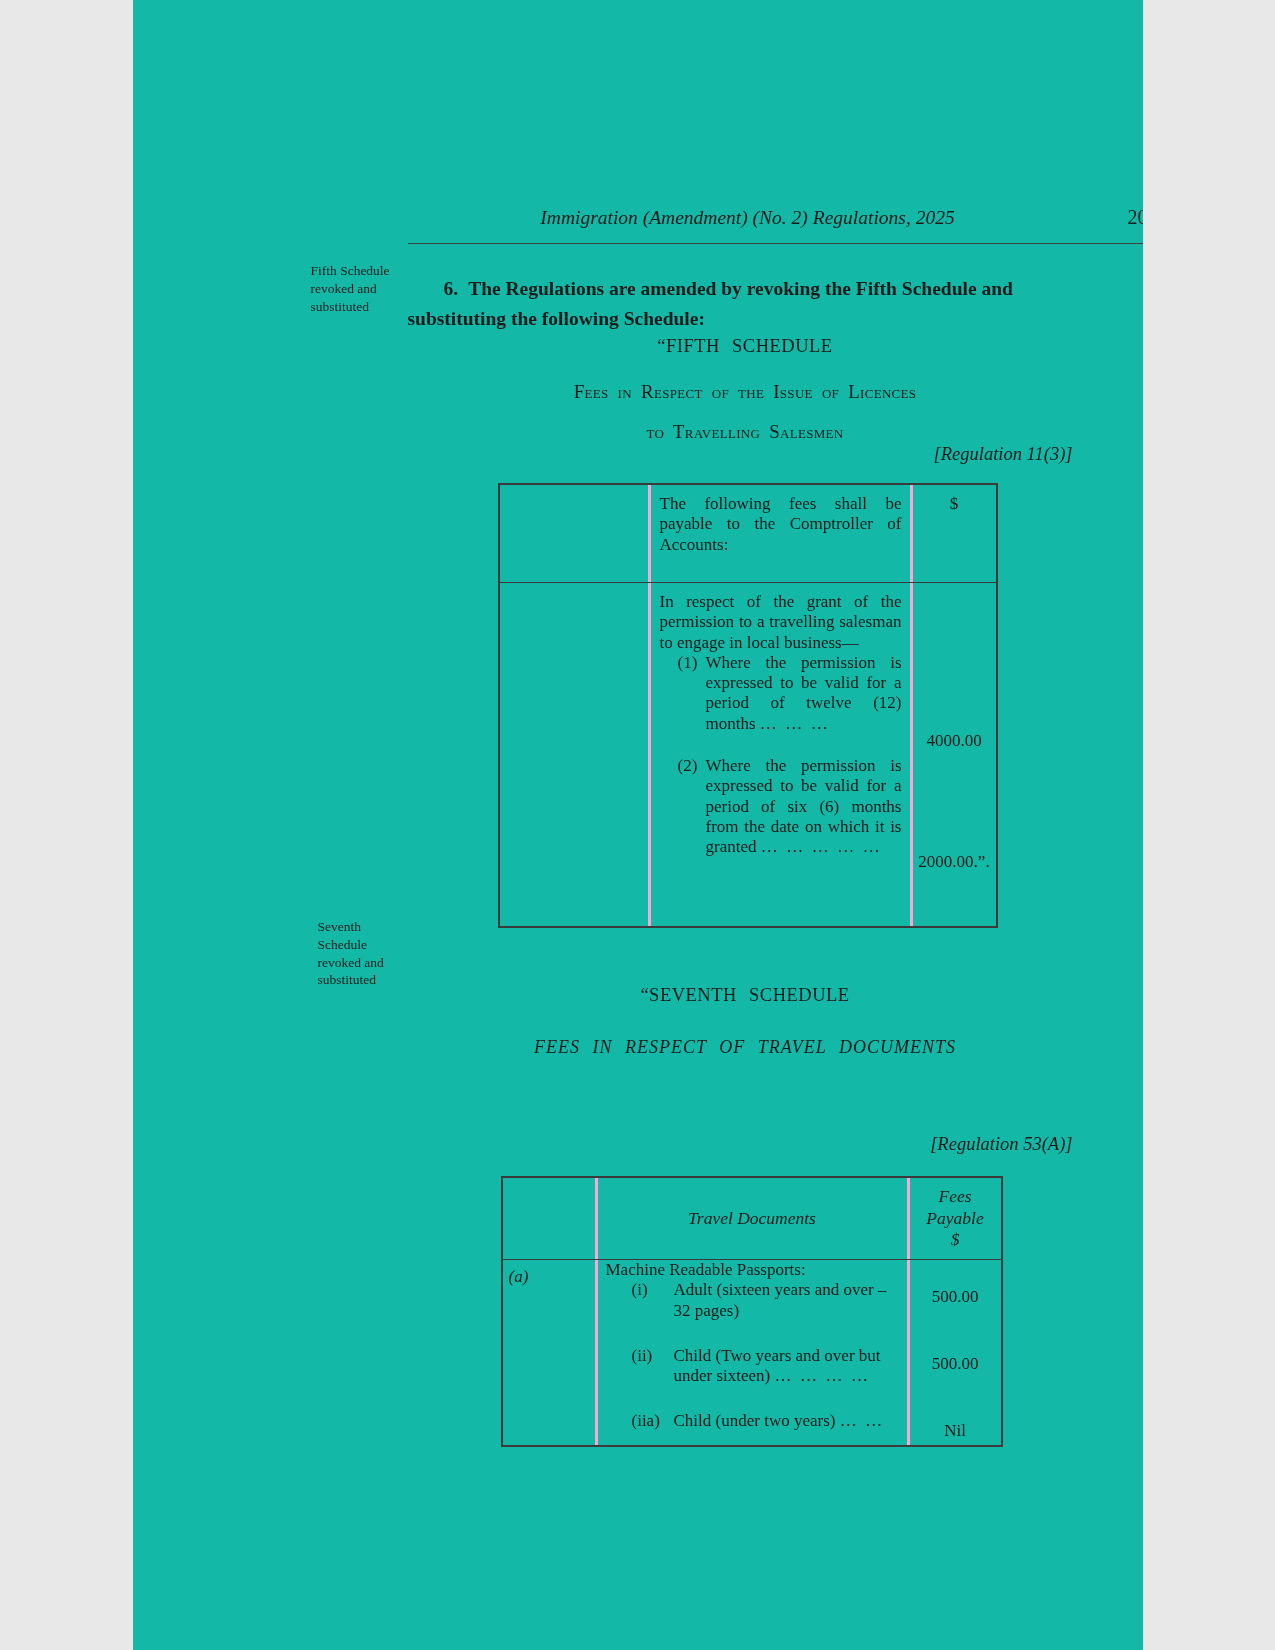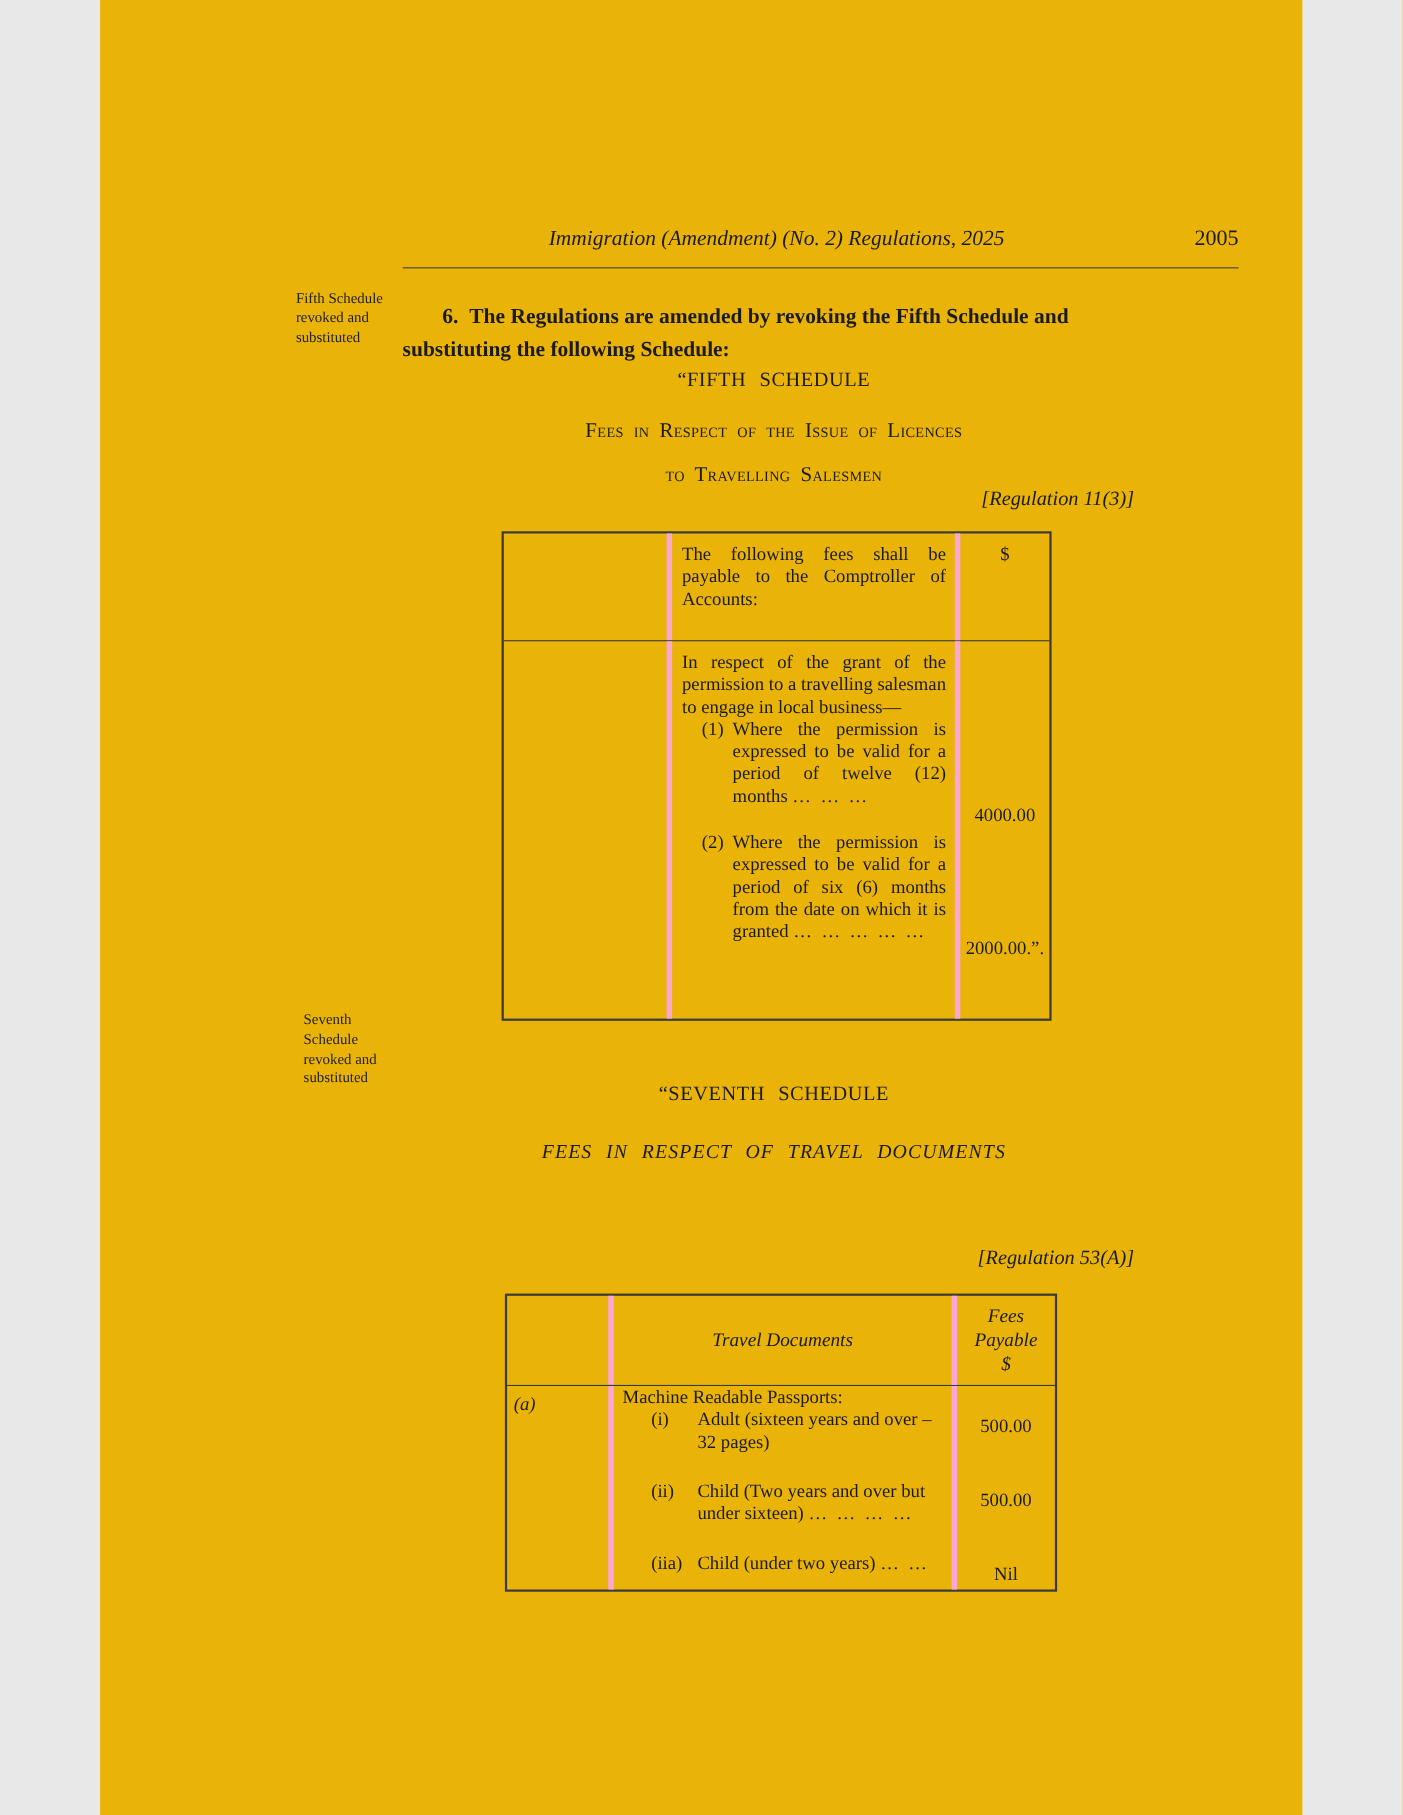--- a/index.html
+++ b/index.html
@@ -1,20 +1,20 @@
 <!DOCTYPE html>
 <html><head>
 <meta charset="utf-8">
 <style>
   html,body { margin:0; padding:0; background:#e8e8e8; }
   .page {
     position:relative;
-    width:1093px; height:1650px;
+    width:1010px; height:1650px;
     margin:0 auto;
-    background:#eab308;
+    background:#14b8a6;
     font-family:"Liberation Serif","DejaVu Serif",serif;
     color:#1b1b1b;
     overflow:hidden;
   }
   .abs { position:absolute; }
 
   
   .doc-title {
     left:275px; top:207px; width:680px;
     text-align:center; font-style:italic; font-size:19.5px;
@@ -72,21 +72,21 @@
   .fees-table {
     border:2px solid #3a3a3a;
     box-sizing:border-box;
     font-size:17px; line-height:20.3px;
     display:flex; flex-direction:column;
   }
   .fees-table * { box-sizing:border-box; }
   .t-row { display:flex; width:100%; }
   .t-row-body { flex:1; border-top:1px solid #3a3a3a; }
   .cell { height:100%; }
-  .cell-mid, .cell-fee { border-left:5px solid #f9a8d4; }
+  .cell-mid, .cell-fee { border-left:3px solid #f9a8d4; }
 
   
   .table-1 { left:365px; top:483px; width:500px; height:445px; }
   .table-1 .t-row-head { height:97px; }
   .table-1 .cell-first { width:148px; flex:none; }
   .table-1 .cell-mid { width:262px; flex:none; padding:9px 8px 0 9px; }
   .table-1 .cell-fee { flex:1; position:relative; }
   .header-desc { text-align:justify; }
   .currency-cell { text-align:center; padding-top:9px; }
   .t1-intro { margin:0; text-align:justify; }

